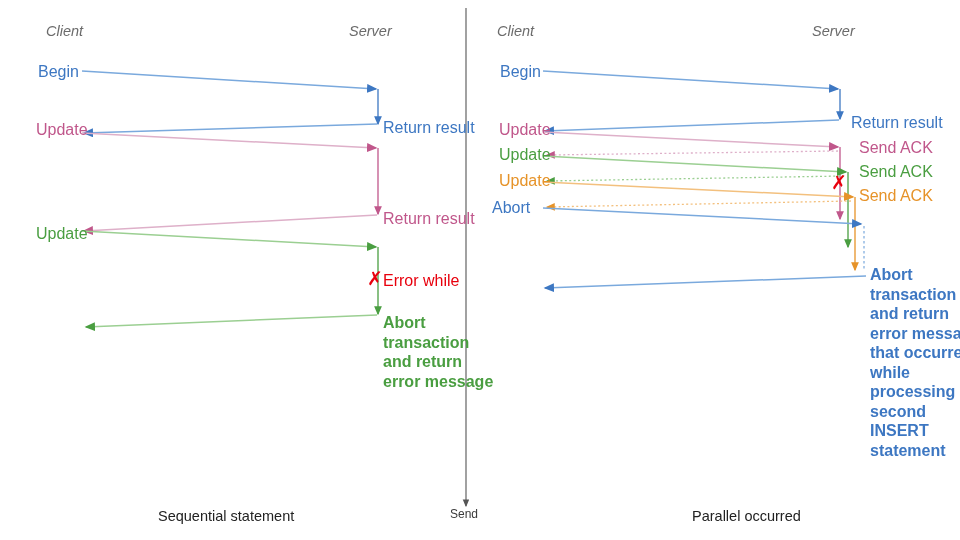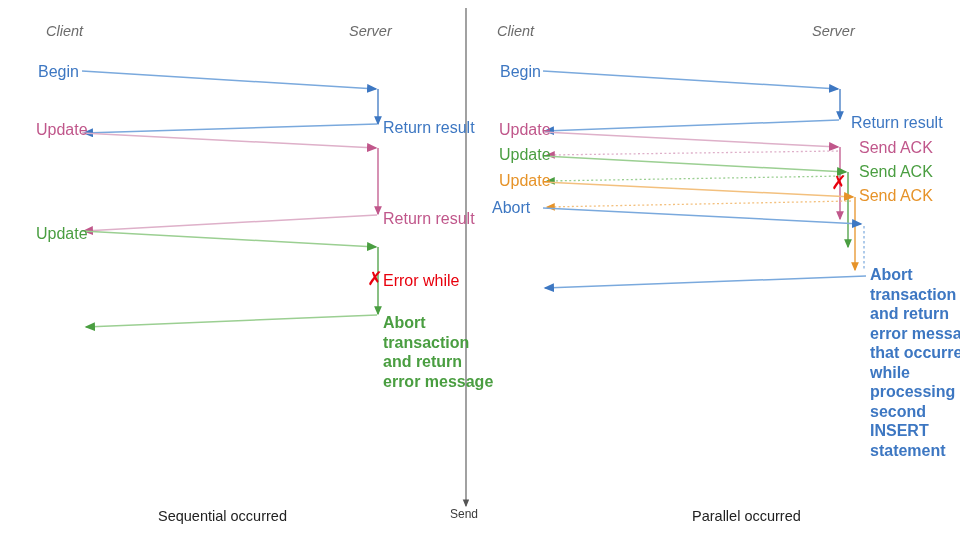--- a/index.html
+++ b/index.html
@@ -103,21 +103,21 @@
   <div class="lbl msg" style="left:383px;top:210px;color:#c0578b;">Return result</div>
 
   <span class="xmark" style="left:367px;top:269px;">✗</span>
   <div class="lbl msg" style="left:383px;top:272px;color:#e8000d;">Error while</div>
 
   <div class="lbl msg multiline" style="left:383px;top:313px;color:#4a9e41;">Abort
 transaction
 and return
 error message</div>
 
-  <div class="lbl caption" style="left:158px;top:508px;">Sequential occurred</div>
+  <div class="lbl caption" style="left:158px;top:508px;">Sequential statement</div>
 
   <div class="lbl timelbl" style="left:450px;top:507px;">Send</div>
 
   <div class="lbl hdr" style="left:497px;top:23px;">Client</div>
   <div class="lbl hdr" style="left:812px;top:23px;">Server</div>
 
   <div class="lbl msg" style="left:500px;top:63px;color:#3d77c2;">Begin</div>
   <div class="lbl msg" style="left:499px;top:121px;color:#c0578b;">Update</div>
   <div class="lbl msg" style="left:499px;top:146px;color:#4a9e41;">Update</div>
   <div class="lbl msg" style="left:499px;top:172px;color:#e69329;">Update</div>

